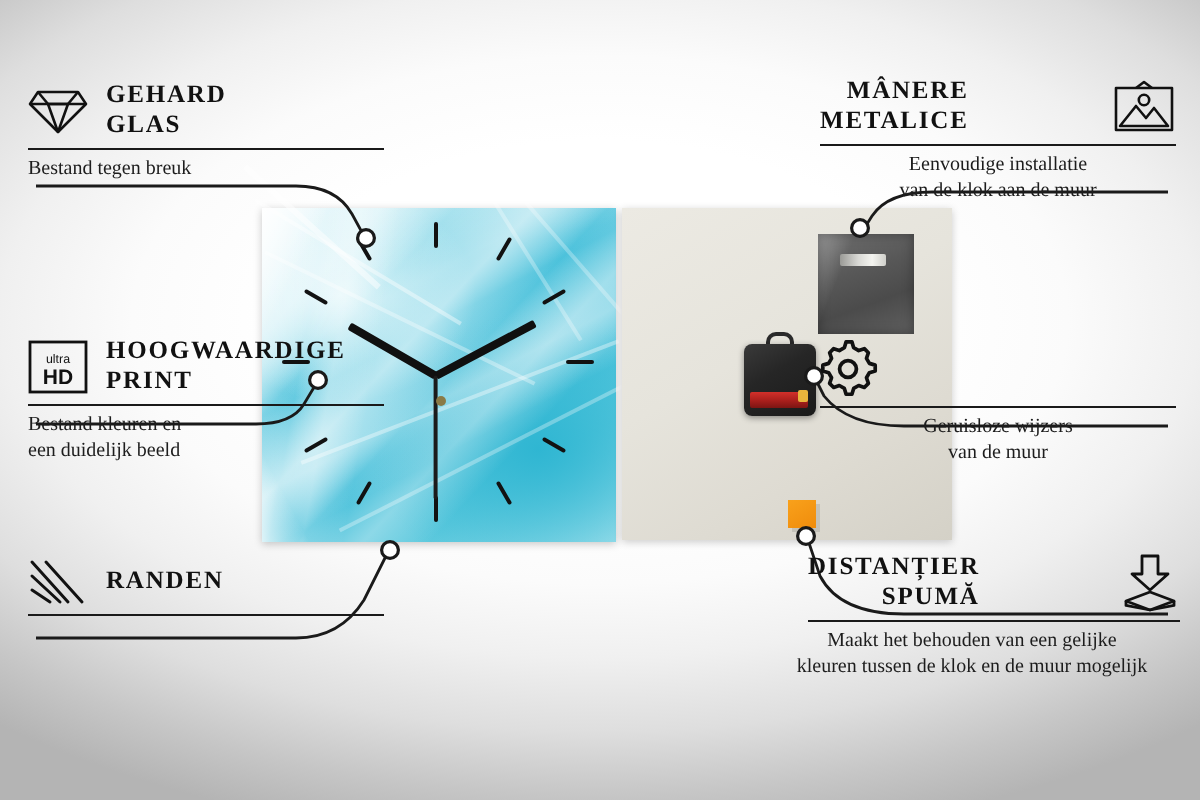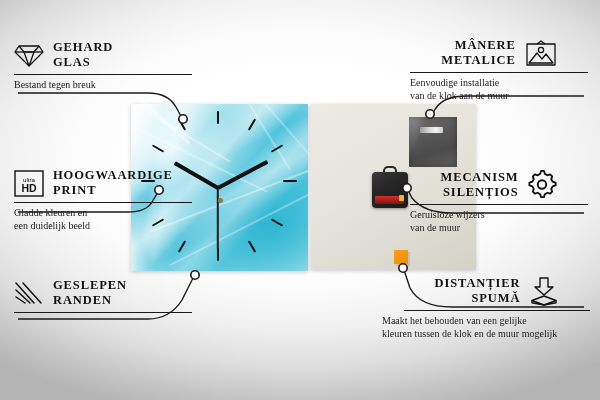--- a/index.html
+++ b/index.html
@@ -99,33 +99,33 @@
   }
   #foam-spacer {
     position:absolute; left:394px; top:250px; width:14px; height:14px;
     background:linear-gradient(150deg,#f9a11b 0%,#ef8c0c 100%);
     box-shadow:2px 2px 0 rgba(0,0,0,.10);
   }
 
   
   .callout { position:absolute; }
   .callout .head { display:flex; align-items:center; gap:9px; }
-  .callout.right .head { flex-direction:row; justify-content:center; }
+  .callout.right .head { flex-direction:row; justify-content:space-between; }
   .title {
     font-family:"Liberation Serif", serif;
     font-size:12.5px; font-weight:bold; letter-spacing:.9px;
     color:#111; line-height:1.22; text-transform:uppercase;
   }
   .callout.right .title { text-align:right; }
   .rule { height:1px; background:#1a1a1a; margin-top:3px; }
   .desc {
     font-family:"Liberation Serif", serif;
     font-size:10px; color:#1d1d1d; line-height:1.32; margin-top:3px;
   }
-  .callout.right .desc { text-align:left; }
+  .callout.right .desc { text-align:center; }
 
   .ico { flex:0 0 auto; display:block; }
 
   
   #callout-tempered-glass { left:14px;  top:40px;  width:178px; }
   #callout-print          { left:14px;  top:168px; width:178px; }
   #callout-edges          { left:14px;  top:278px; width:178px; }
   #callout-handles        { left:410px; top:38px;  width:178px; }
   #callout-mechanism      { left:410px; top:170px; width:178px; }
   #callout-spacer         { left:404px; top:276px; width:186px; }
@@ -227,36 +227,35 @@
         <rect x="1" y="1" width="28" height="25" fill="none" stroke="#111" stroke-width="1.4"></rect>
         <text x="15" y="11.5" font-family="Liberation Sans, sans-serif" font-size="6.2" text-anchor="middle" fill="#111">ultra</text>
         <text x="15" y="22" font-family="Liberation Sans, sans-serif" font-size="10.5" font-weight="bold" text-anchor="middle" fill="#111">HD</text>
       </svg>
       <div>
         <div class="title">HOOGWAARDIGE</div>
         <div class="title">PRINT</div>
       </div>
     </div>
     <div class="rule"></div>
-    <div class="desc">Gladde kleuren en</div>
+    <div class="desc">Bestand kleuren en</div>
     <div class="desc" style="margin-top:0">een duidelijk beeld</div>
   </div>
 
   <div class="callout left" id="callout-edges">
     <div class="head">
       <svg class="ico" width="30" height="26" viewBox="0 0 30 26">
         <g stroke="#111" stroke-width="1.5" fill="none" stroke-linecap="round">
           <path d="M2,3 L20,23"></path>
             <path d="M2,10 L16,23"></path>
             <path d="M2,17 L11,23"></path>
             <path d="M9,3 L27,23"></path>
         </g>
       </svg>
       <div>
-        <div class="title">GESLEPEN</div>
         <div class="title">RANDEN</div>
       </div>
     </div>
     <div class="rule"></div>
   </div>
 
   <div class="callout right" id="callout-handles">
     <div class="head">
       <div>
         <div class="title">MÂNERE</div>
@@ -271,24 +270,20 @@
         </g>
       </svg>
     </div>
     <div class="rule"></div>
     <div class="desc">Eenvoudige installatie</div>
     <div class="desc" style="margin-top:0">van de klok aan de muur</div>
   </div>
 
   <div class="callout right" id="callout-mechanism">
     <div class="head">
-      <div>
-        <div class="title">MECANISM</div>
-        <div class="title">SILENȚIOS</div>
-      </div>
       <svg class="ico" width="30" height="30" viewBox="0 0 30 30">
         <g fill="none" stroke="#111" stroke-width="1.9" stroke-linejoin="round">
           <path d="M15,2.5 l3.0,0 0.9,3.0 2.6,1.5 2.9,-1.0 2.1,2.1 -1.0,2.9 1.5,2.6 3.0,0.9 0,3.0
                    -3.0,0.9 -1.5,2.6 1.0,2.9 -2.1,2.1 -2.9,-1.0 -2.6,1.5 -0.9,3.0 -3.0,0
                    -0.9,-3.0 -2.6,-1.5 -2.9,1.0 -2.1,-2.1 1.0,-2.9 -1.5,-2.6 -3.0,-0.9 0,-3.0
                    3.0,-0.9 1.5,-2.6 -1.0,-2.9 2.1,-2.1 2.9,1.0 2.6,-1.5 Z" transform="translate(-1.5,-1.5) scale(0.97)"></path>
           <circle cx="14" cy="14.5" r="4.2"></circle>
         </g>
       </svg>
     </div>

